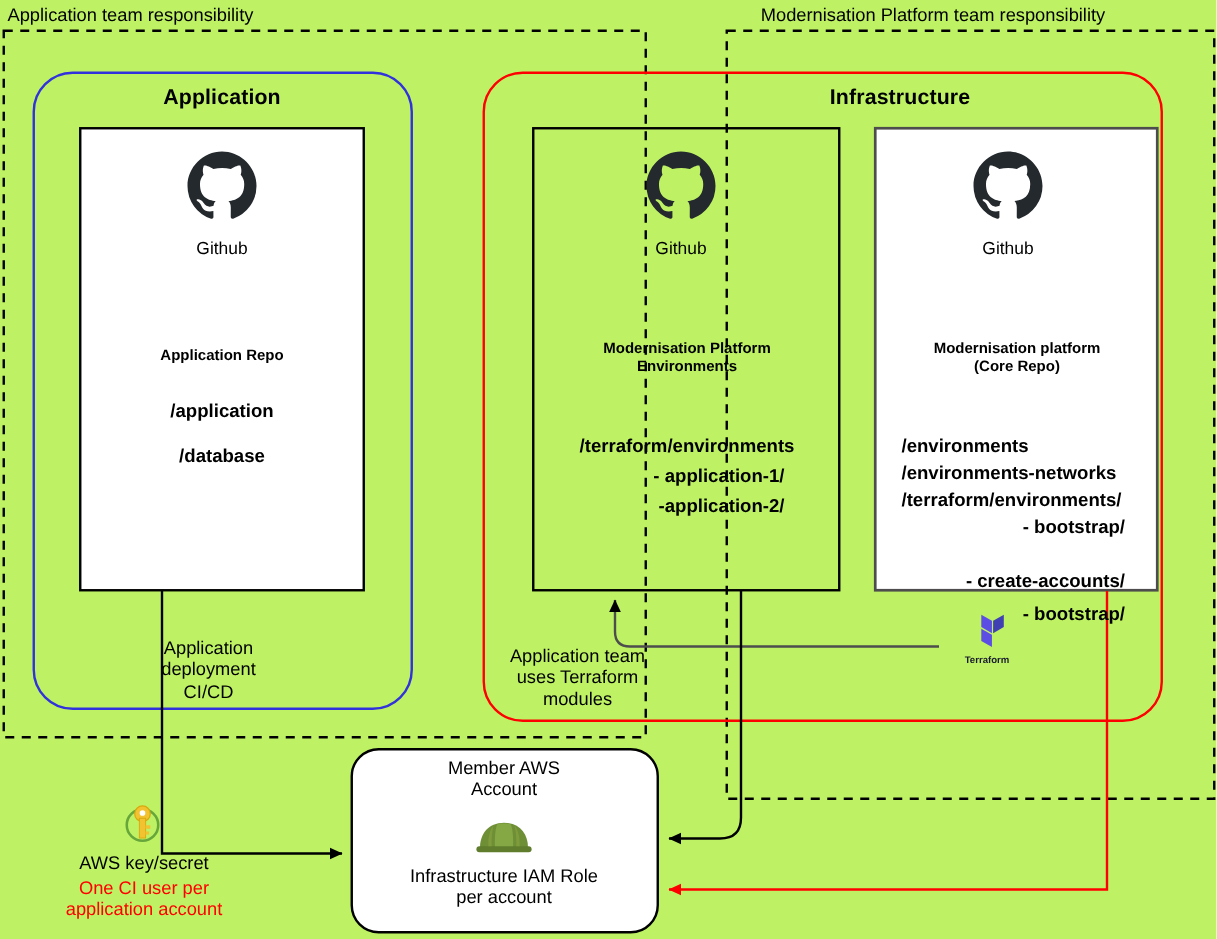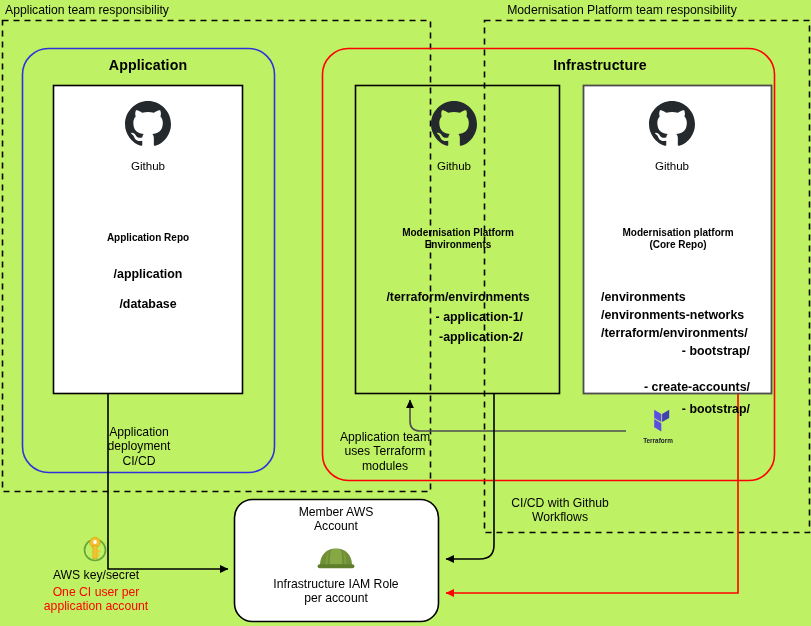--- a/index.html
+++ b/index.html
@@ -155,22 +155,20 @@
   <div class="lbl r t-path" style="left:750px; top:362px;margin-top:40px;">- bootstrap/</div>
   <div class="lbl r t-path" style="left:750px; top:380px;">- create-accounts/</div>
 
 
   <div class="lbl c t-note" style="left:139px; top:425px;">Application
 deployment
 CI/CD</div>
   <div class="lbl c t-note" style="left:385px; top:430px;">Application team
 uses Terraform
 modules</div>
-  <div class="lbl c t-note" style="left:560px; top:496px;">CI/CD with Github
-Workflows</div>
 
   <div class="lbl c t-note" style="left:96px; top:568px;">AWS key/secret</div>
   <div class="lbl c t-red" style="left:96px; top:585px;">One CI user per
 application account</div>
 
   <div class="lbl c t-note" style="left:336px; top:505px;">Member AWS
 Account</div>
   <div class="lbl c t-note" style="left:336px; top:577px;">Infrastructure IAM Role
 per account</div>
 

